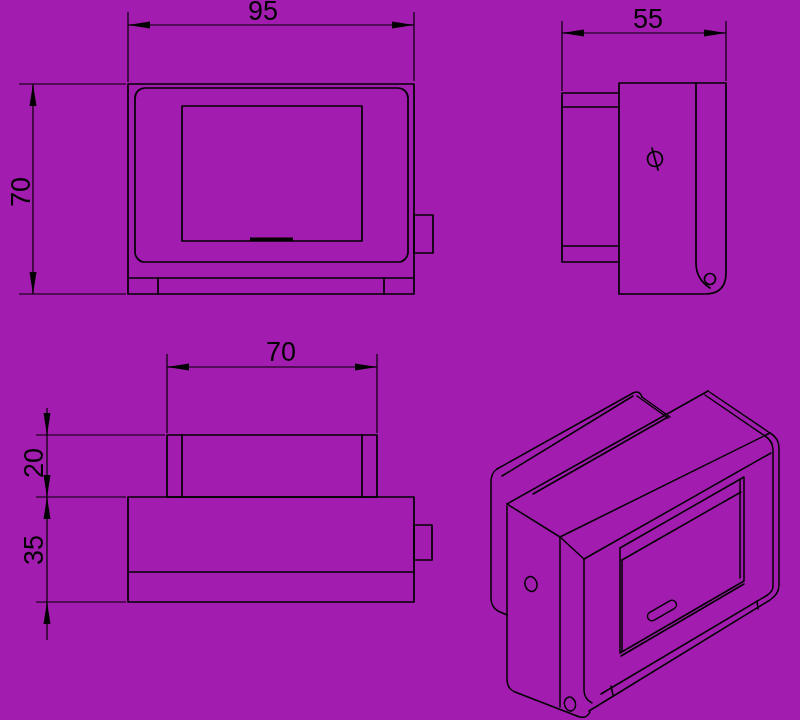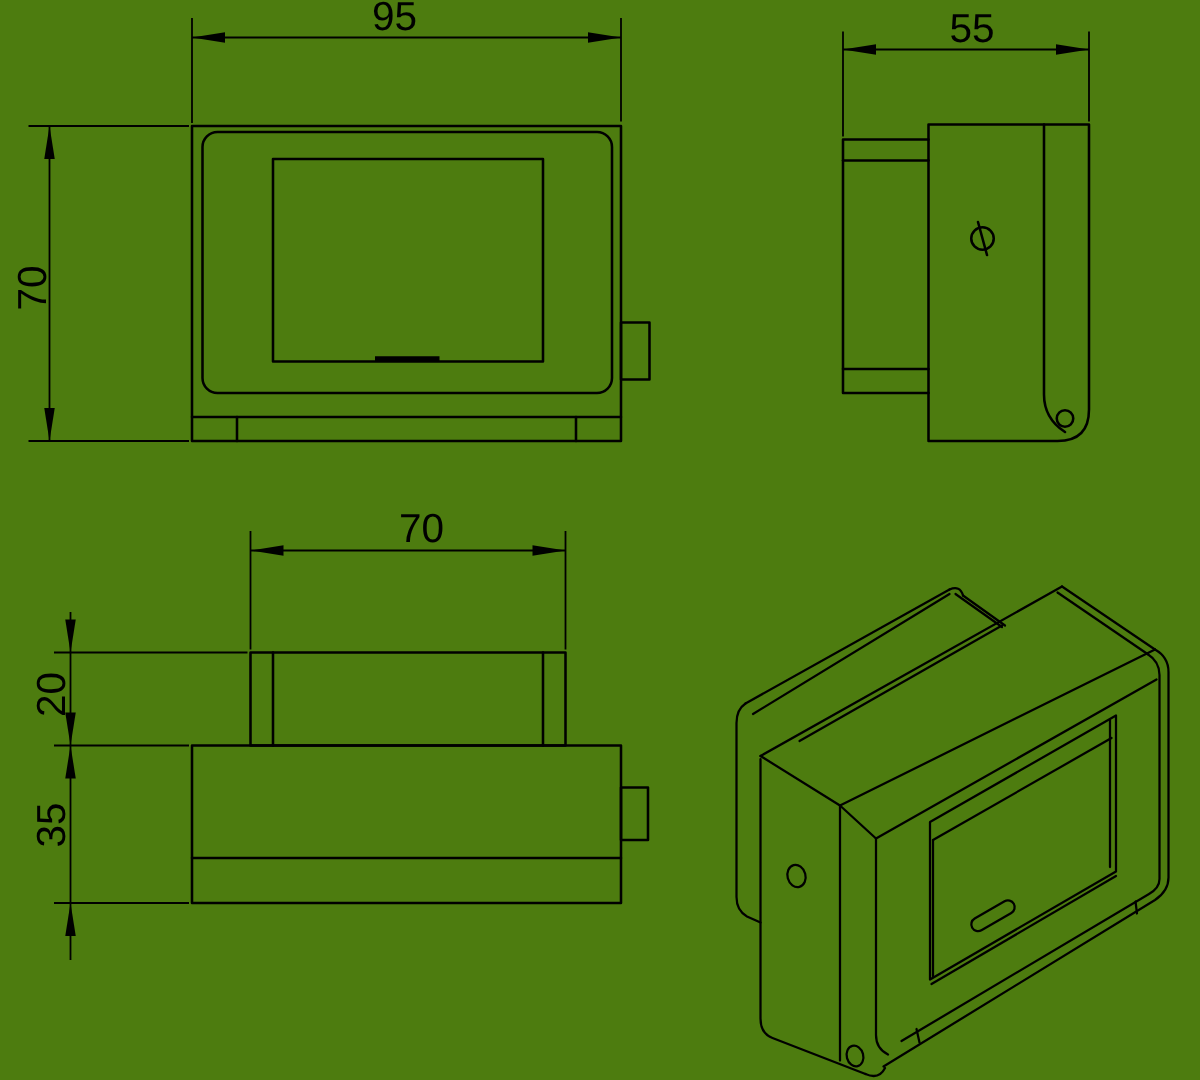--- a/index.html
+++ b/index.html
@@ -1,16 +1,16 @@
 <!DOCTYPE html>
 <html><head>
 <meta charset="utf-8">
 <style>
   html,body{margin:0;padding:0;background:#ffffff;}
-  .canvas{position:relative;width:800px;height:720px;background:#4d7c0f;overflow:hidden;}
+  .canvas{position:relative;width:800px;height:720px;background:#a21caf;overflow:hidden;}
   svg{position:absolute;left:0;top:0;}
   .geo{fill:none;stroke:#000000;stroke-width:1.7;stroke-linejoin:round;stroke-linecap:round;}
   .thin{fill:none;stroke:#000000;stroke-width:1.5;stroke-linejoin:round;stroke-linecap:round;}
   .dim{fill:none;stroke:#000000;stroke-width:1.2;stroke-linecap:butt;}
   .arr{fill:#000000;stroke:none;}
   .solid{fill:#000000;stroke:none;}
   text{font-family:"Liberation Sans", sans-serif;font-size:27px;fill:#000000;}
 </style>
 </head>
 <body>

